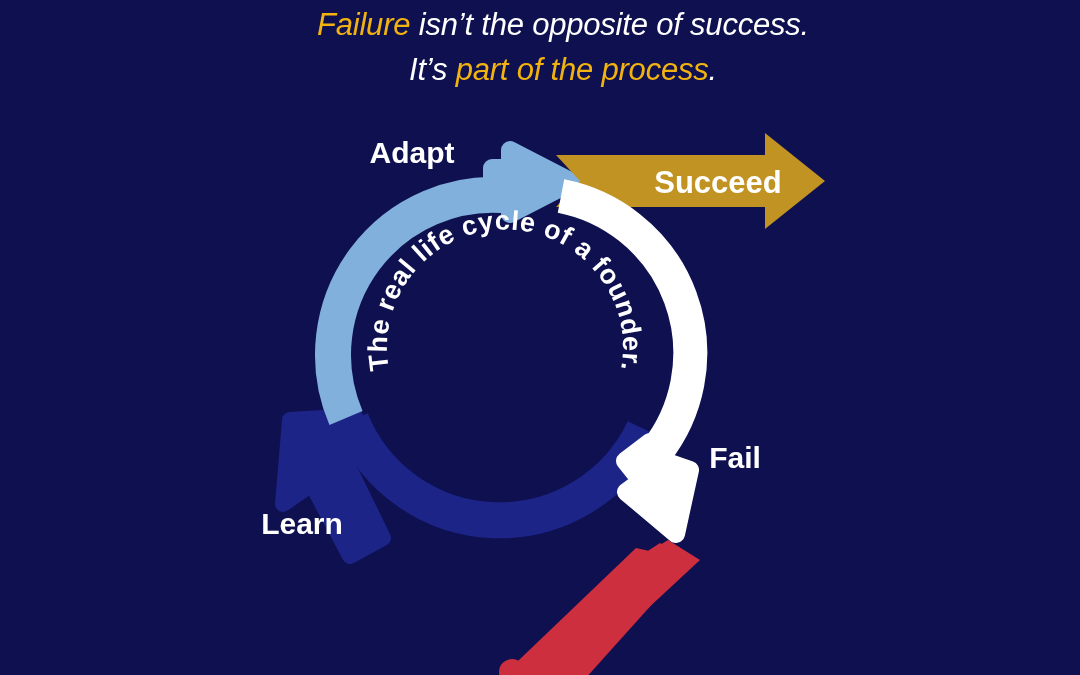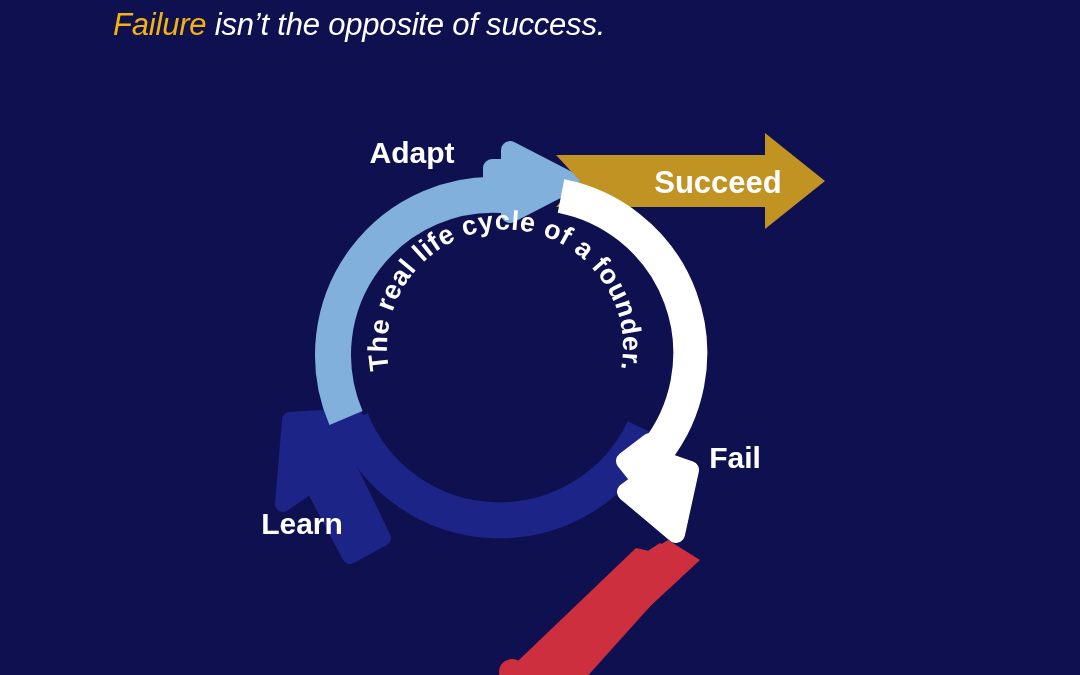--- a/index.html
+++ b/index.html
@@ -18,20 +18,21 @@
     width: 1080px;
     height: 675px;
     background: #0e1050;
     overflow: hidden;
   }
   #headline {
     position: absolute;
     left: 113px;
     top: 2px;
     width: 900px;
+    text-align: center;
   }
   .head-line {
     font-family: "Liberation Sans", sans-serif;
     font-style: italic;
     font-weight: 400;
     font-size: 31px;
     line-height: 45px;
     letter-spacing: -0.2px;
     white-space: nowrap;
     color: #ffffff;
@@ -65,20 +66,23 @@
   }
 </style>
 </head>
 <body style="background: rgb(14, 16, 80);">
 
 <div id="stage" style="background: rgb(14, 16, 80);">
 
   <div id="headline">
     <div class="head-line">
       <span class="gold-text">Failure</span><span class="white-text"> isn’t the opposite of success.</span>
+    </div>
+    <div class="head-line">
+      <span class="white-text">It’s </span><span class="gold-text">part of the process</span><span class="white-text">.</span>
     </div>
   </div>
 
   <svg id="diagram" width="1080" height="675" viewBox="0 0 1080 675">
     <defs>
 
       <path id="captionArc" d="M 403.8 408.2 A 118 118 0 1 1 606.2 408.2" fill="none"></path>
     </defs>
 
     <g>

